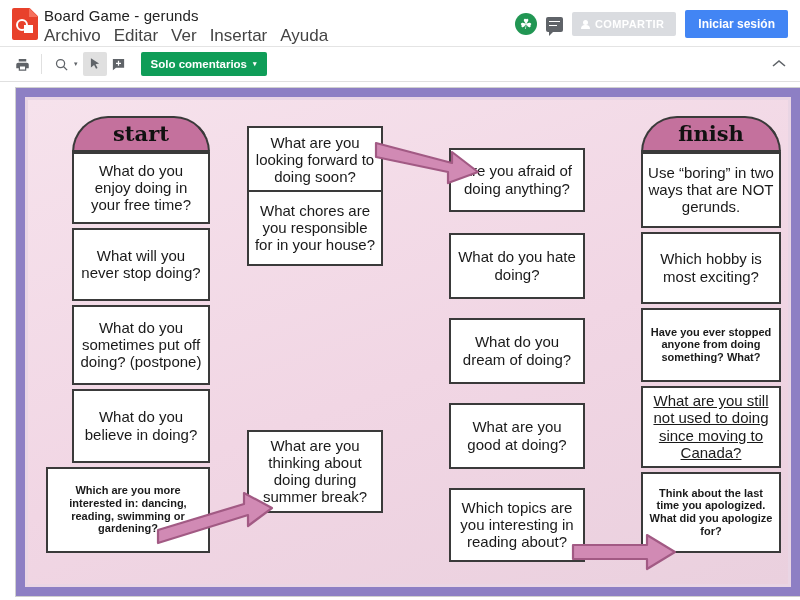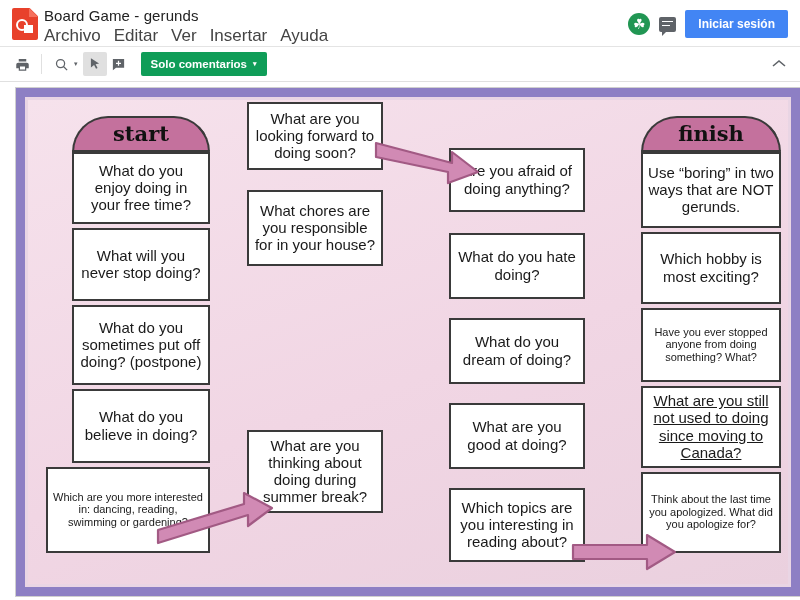--- a/index.html
+++ b/index.html
@@ -144,21 +144,21 @@
   .card {
     position: absolute;
     background: #ffffff;
     border: 2px solid #3a3a3a;
     display: flex; align-items: center; justify-content: center;
     text-align: center;
     color: #1a1a1a;
     padding: 2px 5px;
     line-height: 1.14;
   }
-  .card.sm { font-size: 11px; line-height: 1.15; }
+  .card.sm { font-size: 11px; line-height: 1.15; font-weight: bold; }
   .card.md { font-size: 15px; }
 
   .cap {
     position: absolute;
     background: #c4719d;
     border: 2px solid #3a3a3a;
     border-bottom: 2px solid #3a3a3a;
     border-radius: 50px 50px 0 0;
     display: flex; align-items: center; justify-content: center;
     font-family: "DejaVu Serif", serif;
@@ -192,20 +192,24 @@
     </div>
   </div>
   <div class="header-right">
     <div class="avatar">
       <span class="leaf">☘</span>
     </div>
     <div class="comment-icon">
       <span class="l1"></span>
         <span class="l2"></span>
     </div>
+    <button class="btn-share">
+      <span class="person"></span>
+      <span>COMPARTIR</span>
+    </button>
     <button class="btn-signin">Iniciar sesión</button>
   </div>
 </div>
 
 <div class="toolbar">
   <div class="tb-btn">
     <svg width="15" height="15" viewBox="0 0 24 24" fill="currentColor">
       <path d="M18 7H6V3h12v4zm1 2H5a3 3 0 0 0-3 3v6h4v4h12v-4h4v-6a3 3 0 0 0-3-3zm-3 11H8v-5h8v5z"></path>
     </svg>
   </div>
@@ -243,21 +247,21 @@
   <div class="slide">
     <div class="slide-inner">
 
       <div class="cap" style="left:44px;  top:16px;  width:138px; height:36px;">start</div>
       <div class="card md" style="left:44px;  top:52px;  width:138px; height:72px;">What do you enjoy doing in your free time?</div>
       <div class="card md" style="left:44px;  top:128px; width:138px; height:73px;">What will you never stop doing?</div>
       <div class="card md" style="left:44px;  top:205px; width:138px; height:80px;">What do you sometimes put off doing? (postpone)</div>
       <div class="card md" style="left:44px;  top:289px; width:138px; height:74px;">What do you believe in doing?</div>
       <div class="card sm" style="left:18px;  top:367px; width:164px; height:86px;">Which are you more interested in: dancing, reading, swimming or gardening?</div>
 
-      <div class="card md" style="left:219px; top:2px;  width:136px; height:68px;">What are you looking forward to doing soon?</div>
+      <div class="card md" style="left:219px; top:26px;  width:136px; height:68px;">What are you looking forward to doing soon?</div>
       <div class="card md" style="left:219px; top:90px;  width:136px; height:76px;">What chores are you responsible for in your house?</div>
       <div class="card md" style="left:219px; top:330px; width:136px; height:83px;">What are you thinking about doing during summer break?</div>
 
       <div class="card md" style="left:421px; top:48px;  width:136px; height:64px;">Are you afraid of doing anything?</div>
       <div class="card md" style="left:421px; top:133px; width:136px; height:66px;">What do you hate doing?</div>
       <div class="card md" style="left:421px; top:218px; width:136px; height:66px;">What do you dream of doing?</div>
       <div class="card md" style="left:421px; top:303px; width:136px; height:66px;">What are you good at doing?</div>
       <div class="card md" style="left:421px; top:388px; width:136px; height:74px;">Which topics are you interesting in reading about?</div>
 
       <div class="cap" style="left:613px; top:16px;  width:140px; height:36px;">finish</div>

